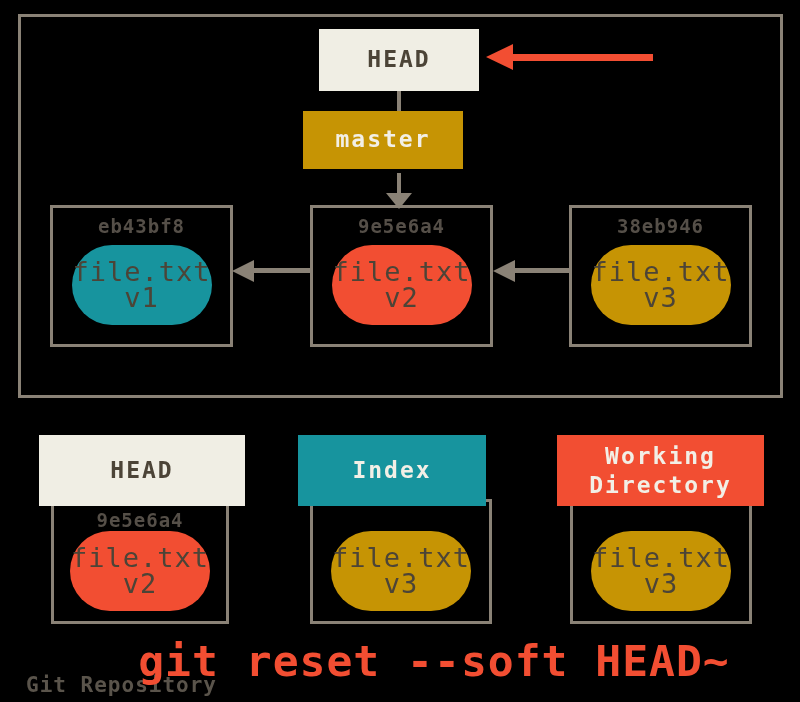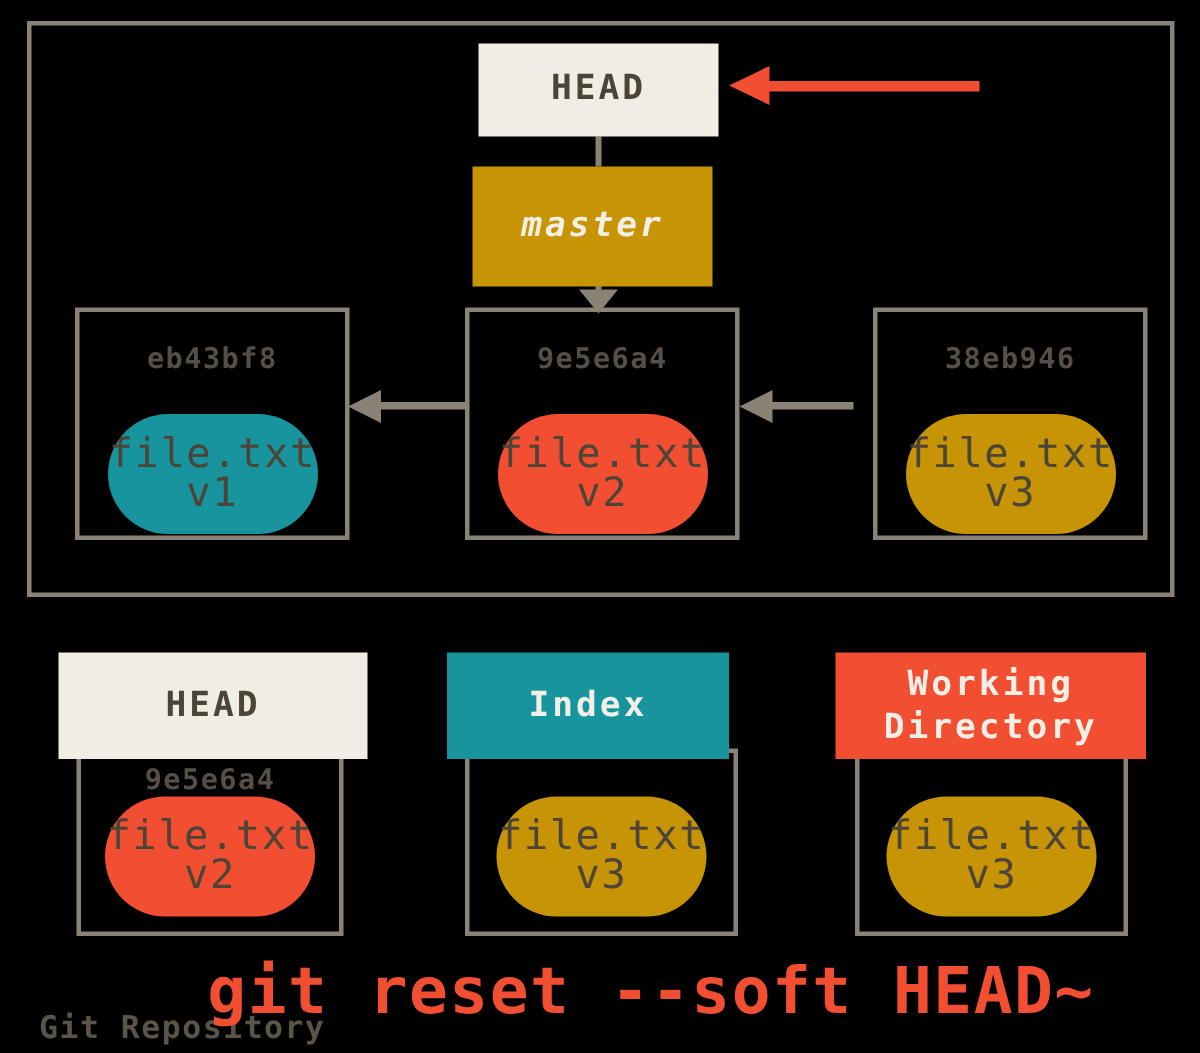--- a/index.html
+++ b/index.html
@@ -34,22 +34,22 @@
   }
 
   
   .ref-box{
     display:flex;align-items:center;justify-content:center;
     font-size:23px;font-weight:bold;letter-spacing:2px;
     z-index:3;text-align:center;line-height:1.2;
   }
   .head-top{left:319px;top:29px;width:160px;height:62px;
     background:var(--c-cream);color:var(--c-dark_text);}
-  .master-box{left:315px;top:111px;width:160px;height:80px;
-    background:var(--c-gold);color:var(--c-light_text);font-style:italic;}
+  .master-box{left:303px;top:111px;width:160px;height:58px;
+    background:var(--c-gold);color:var(--c-light_text);}
 
   
   .red-arrow-line{left:508px;top:54px;width:145px;height:7px;background:var(--c-red);}
   .red-arrow-head{left:486px;top:44px;width:0;height:0;
     border-top:13px solid transparent;border-bottom:13px solid transparent;
     border-right:27px solid var(--c-red);}
 
   
   .conn-v{width:4px;background:var(--c-line);}
   .conn-head-master{left:397px;top:91px;height:20px;}
@@ -63,25 +63,25 @@
   .arrow-head-left{width:0;height:0;
     border-top:11px solid transparent;border-bottom:11px solid transparent;
     border-right:22px solid var(--c-line);}
   .ah-c1{left:232px;top:260px;}
   .ah-c2{left:493px;top:260px;}
 
   
   .commit-box{
     width:177px;height:129px;border:3px solid var(--c-line);
     display:flex;flex-direction:column;align-items:center;
-    padding-top:20px;box-sizing:content-box;gap:18px;
+    padding-top:7px;box-sizing:content-box;
   }
   .commit-1{left:50px;top:205px;}
   .commit-2{left:310px;top:205px;}
-  .commit-3{left:582px;top:205px;}
+  .commit-3{left:569px;top:205px;}
   .hash-label{
     font-size:19px;font-weight:bold;color:var(--c-hash_text);
     height:22px;line-height:22px;letter-spacing:1px;
   }
   .pill{
     margin-top:8px;width:140px;height:80px;border-radius:40px;
     display:flex;flex-direction:column;align-items:center;justify-content:center;
     font-size:27px;line-height:26px;color:var(--c-dark_text);
     letter-spacing:1px;
   }

